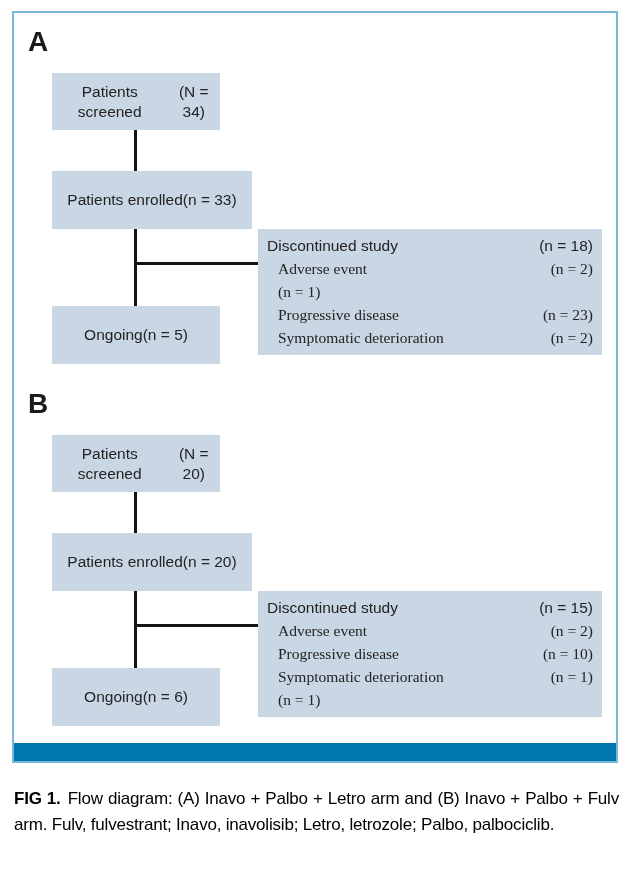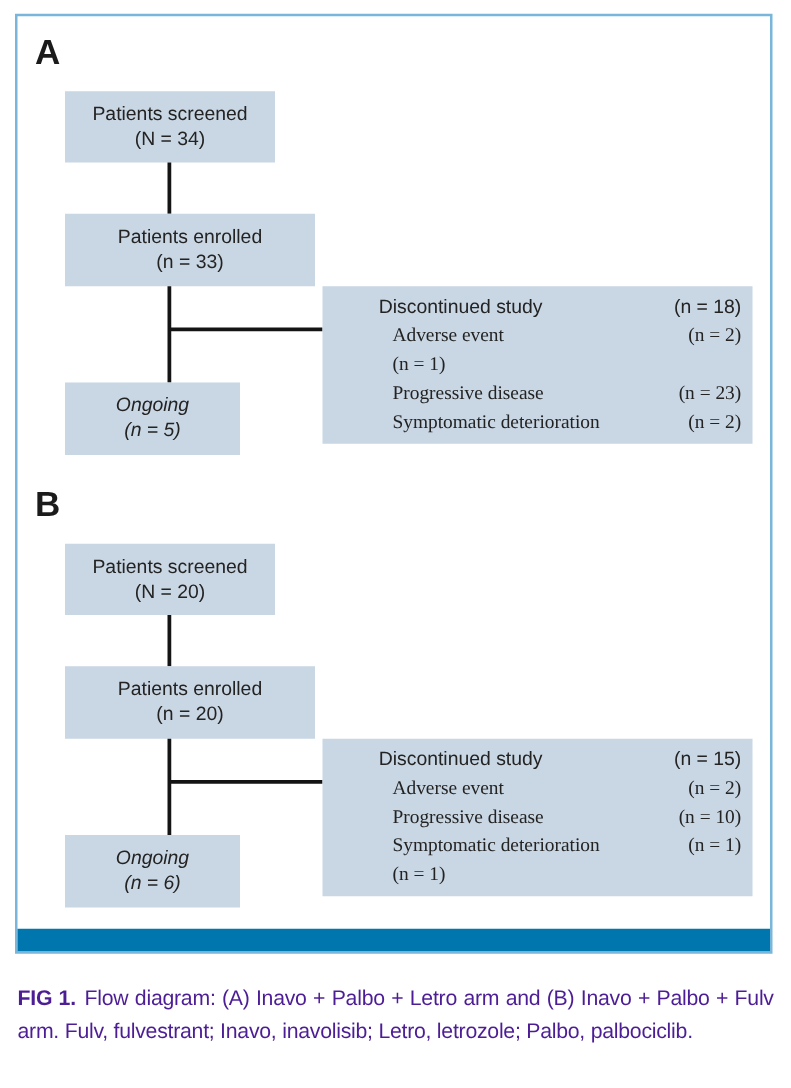--- a/index.html
+++ b/index.html
@@ -32,39 +32,38 @@
   .panel-a{top:13px;}
   .panel-b{top:375px;}
   .panel-label{
     position:absolute;left:14px;top:0;
     font-size:28px;font-weight:bold;color:#1b1b1b;
     line-height:32px;
   }
   .flow-box{
     position:absolute;
     background:var(--box-fill);
-    display:flex;flex-direction:column;
+    display:flex;flex-direction:row;
     align-items:center;justify-content:center;
     font-size:15.5px;line-height:20px;
     text-align:center;
   }
   .box-screened{left:38px;top:47px;width:168px;height:57px;}
   .box-enrolled{left:38px;top:145px;width:200px;height:58px;}
-  .box-ongoing{left:38px;top:280px;width:140px;height:58px;font-style:italic;}
+  .box-ongoing{left:38px;top:280px;width:168px;height:58px;}
   .box-disc{
     position:absolute;
     left:244px;top:203px;width:344px;
     background:var(--box-fill);
     padding:5px 9px 6px 9px;
     font-size:15.5px;line-height:23px;
   }
   .disc-row{
     display:flex;justify-content:space-between;
     white-space:nowrap;
-    margin-left:36px;
   }
   .disc-row.indent{padding-left:11px;font-family:Liberation Serif, serif;}
   .disc-val{text-align:right;}
   .vline{
     position:absolute;width:3px;background:var(--line);
   }
   .v1{left:120px;top:104px;height:41px;}
   .v2{left:120px;top:203px;height:77px;}
   .hline{
     position:absolute;height:3px;background:var(--line);
@@ -72,21 +71,21 @@
   }
   .accent-bar{
     position:absolute;left:0;right:0;bottom:0;height:18px;
     background:var(--accent-bar);
   }
   .caption{
     position:absolute;
     left:14px;top:786px;width:605px;
     font-size:17px;line-height:26px;
     text-align:justify;
-    color:#4c1d95;
+    color:#000000;
     letter-spacing:-0.2px;
   }
   .fig-label{font-weight:bold;padding-right:7px;}
 </style>
 </head>
 <body>
 
 <div class="page">
 
   <div class="figure-frame">

